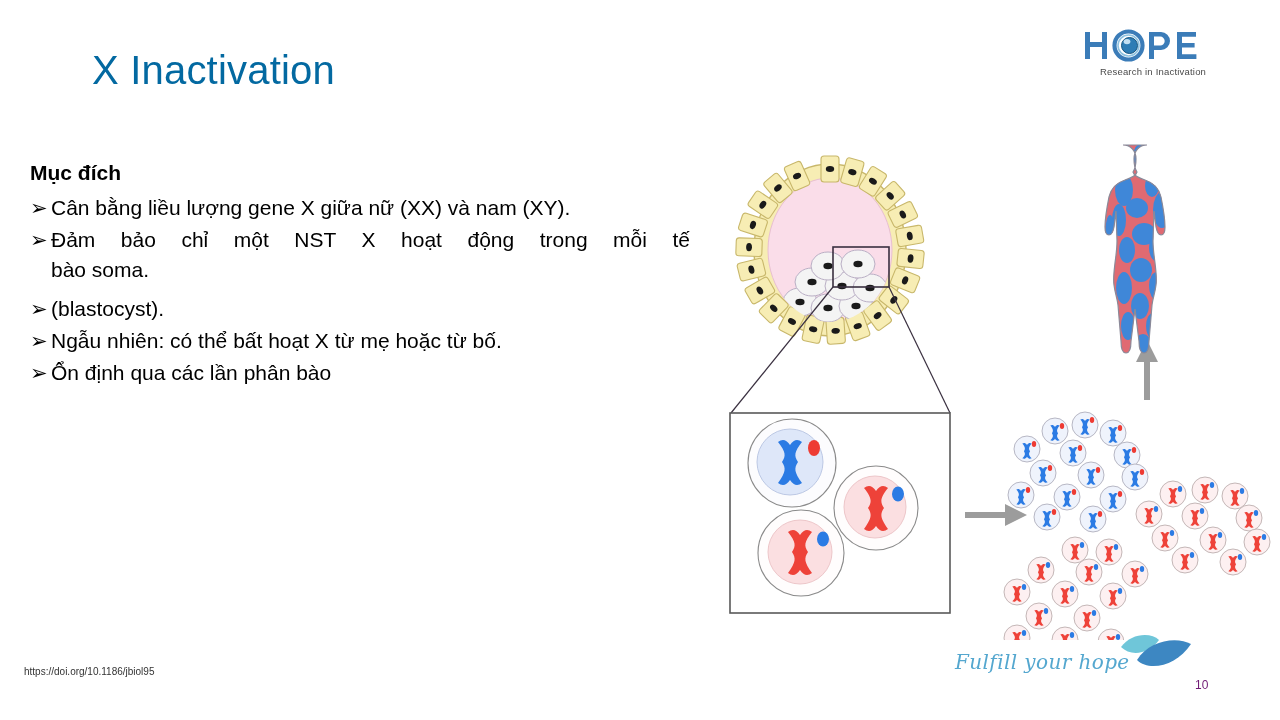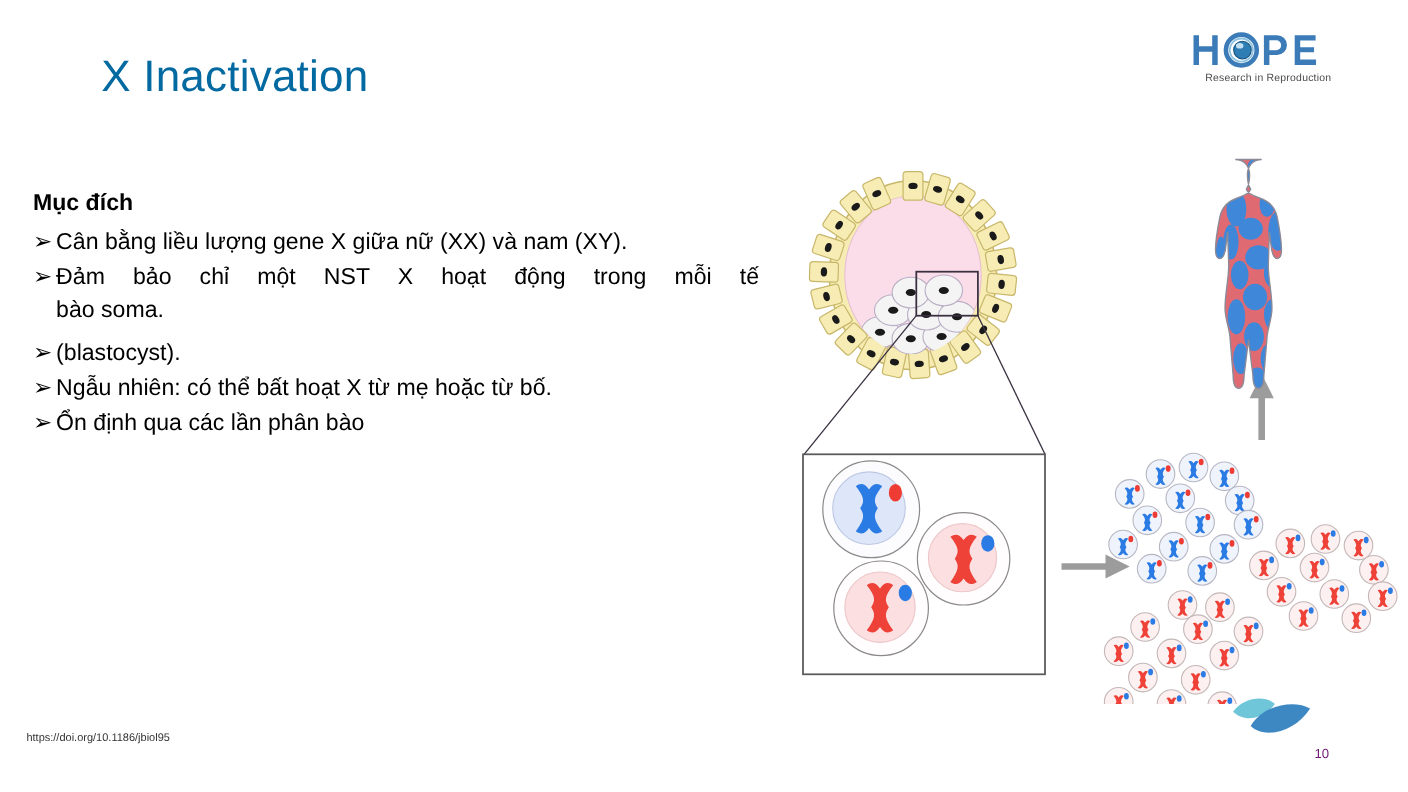--- a/index.html
+++ b/index.html
@@ -53,21 +53,20 @@
     color: #4a4a4a;
     letter-spacing: 0.2px;
   }
 
   
   #body-text {
     position: absolute;
     left: 30px;
     top: 160px;
     width: 660px;
-    margin-top: 12px;
   }
   .sec-head {
     font-size: 21px;
     font-weight: bold;
     margin: 0 0 6px 0;
     line-height: 1.28;
   }
   .bullet-row {
     display: flex;
     align-items: flex-start;
@@ -156,21 +155,21 @@
     <circle cx="45.5" cy="17.5" r="14" fill="none" stroke="#3B7CB8" stroke-width="4.2"></circle>
     <circle cx="45.5" cy="17.5" r="10.5" fill="none" stroke="#8FC2E0" stroke-width="1.6"></circle>
     <circle cx="46.5" cy="17.5" r="8" fill="#2E7DB5"></circle>
     <circle cx="46.5" cy="17.5" r="8" fill="none" stroke="#15557F" stroke-width="1"></circle>
     <ellipse cx="44" cy="13.6" rx="3.4" ry="2.6" fill="#CBE6F5" opacity="0.95"></ellipse>
 
     <path d="M66 4 h12 a9 9 0 0 1 0 18 h-7 v9 h-5 Z M71 8.6 v9 h6.2 a4.5 4.5 0 0 0 0 -9 Z" fill="#3B7CB8"></path>
 
     <path d="M94 4 h19 v4.8 h-14 v6.1 h12.6 v4.7 H99 v6.6 h14.4 V31 H94 Z" fill="#3B7CB8"></path>
   </svg>
-  <div class="logo-tag">Research in Reproduction</div>
+  <div class="logo-tag">Research in Inactivation</div>
 </div>
 
 <div id="body-text">
 
   <div>
     <div class="sec-head">Mục đích</div>
 
     <div class="bullet-row">
       <div class="bullet-mark">➢</div>
       <div class="bullet-text">
@@ -213,20 +212,21 @@
       </div>
     </div>
   </div>
 </div>
 
 <div id="citation">
   <div>https://doi.org/10.1186/jbiol95</div>
 </div>
 
 <div id="fulfill-block">
+  <div id="fulfill-text">Fulfill your hope</div>
   <svg id="fulfill-leaves" viewBox="0 0 80 50">
     <path d="M6 17 C16 3, 36 2, 44 10 C34 24, 16 27, 6 17 Z" fill="#6FC6D9"></path>
     <path d="M22 30 C34 10, 62 6, 76 14 C62 36, 34 42, 22 30 Z" fill="#3D87C2"></path>
   </svg>
 </div>
 <div id="page-number">10</div>
 
 <div id="figure">
 <svg width="580" height="510" viewBox="0 0 580 510">
 

